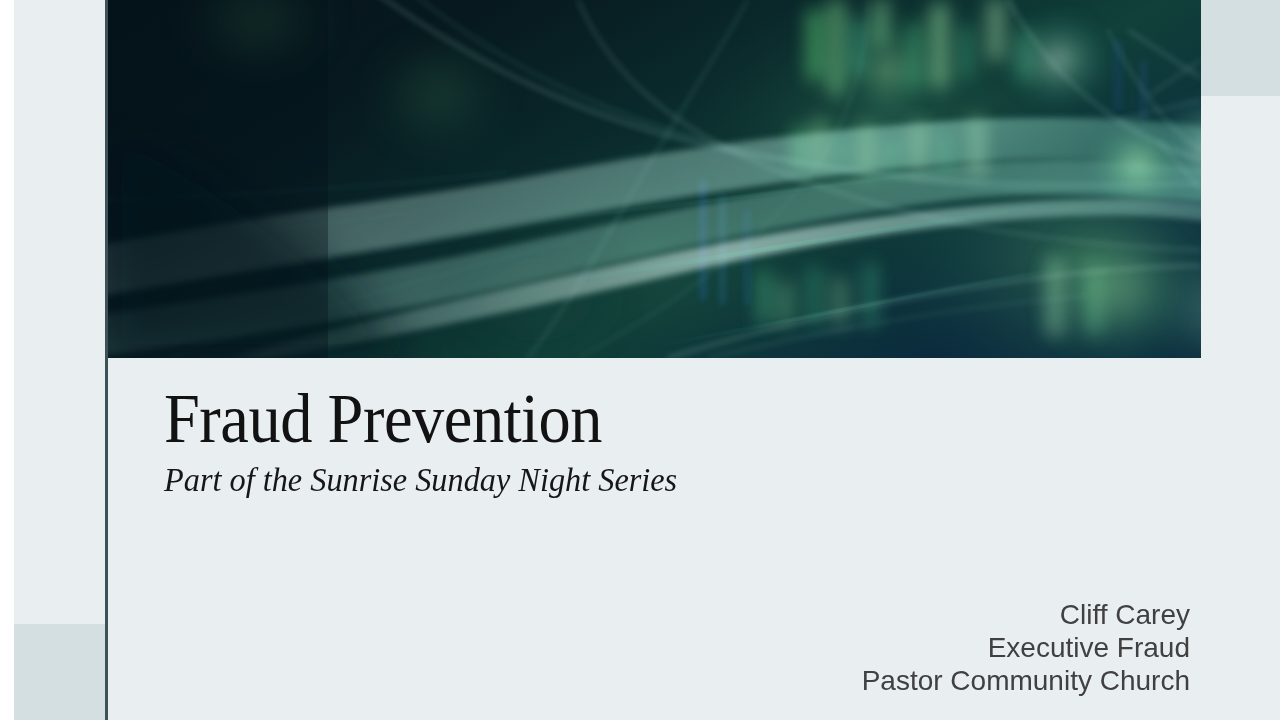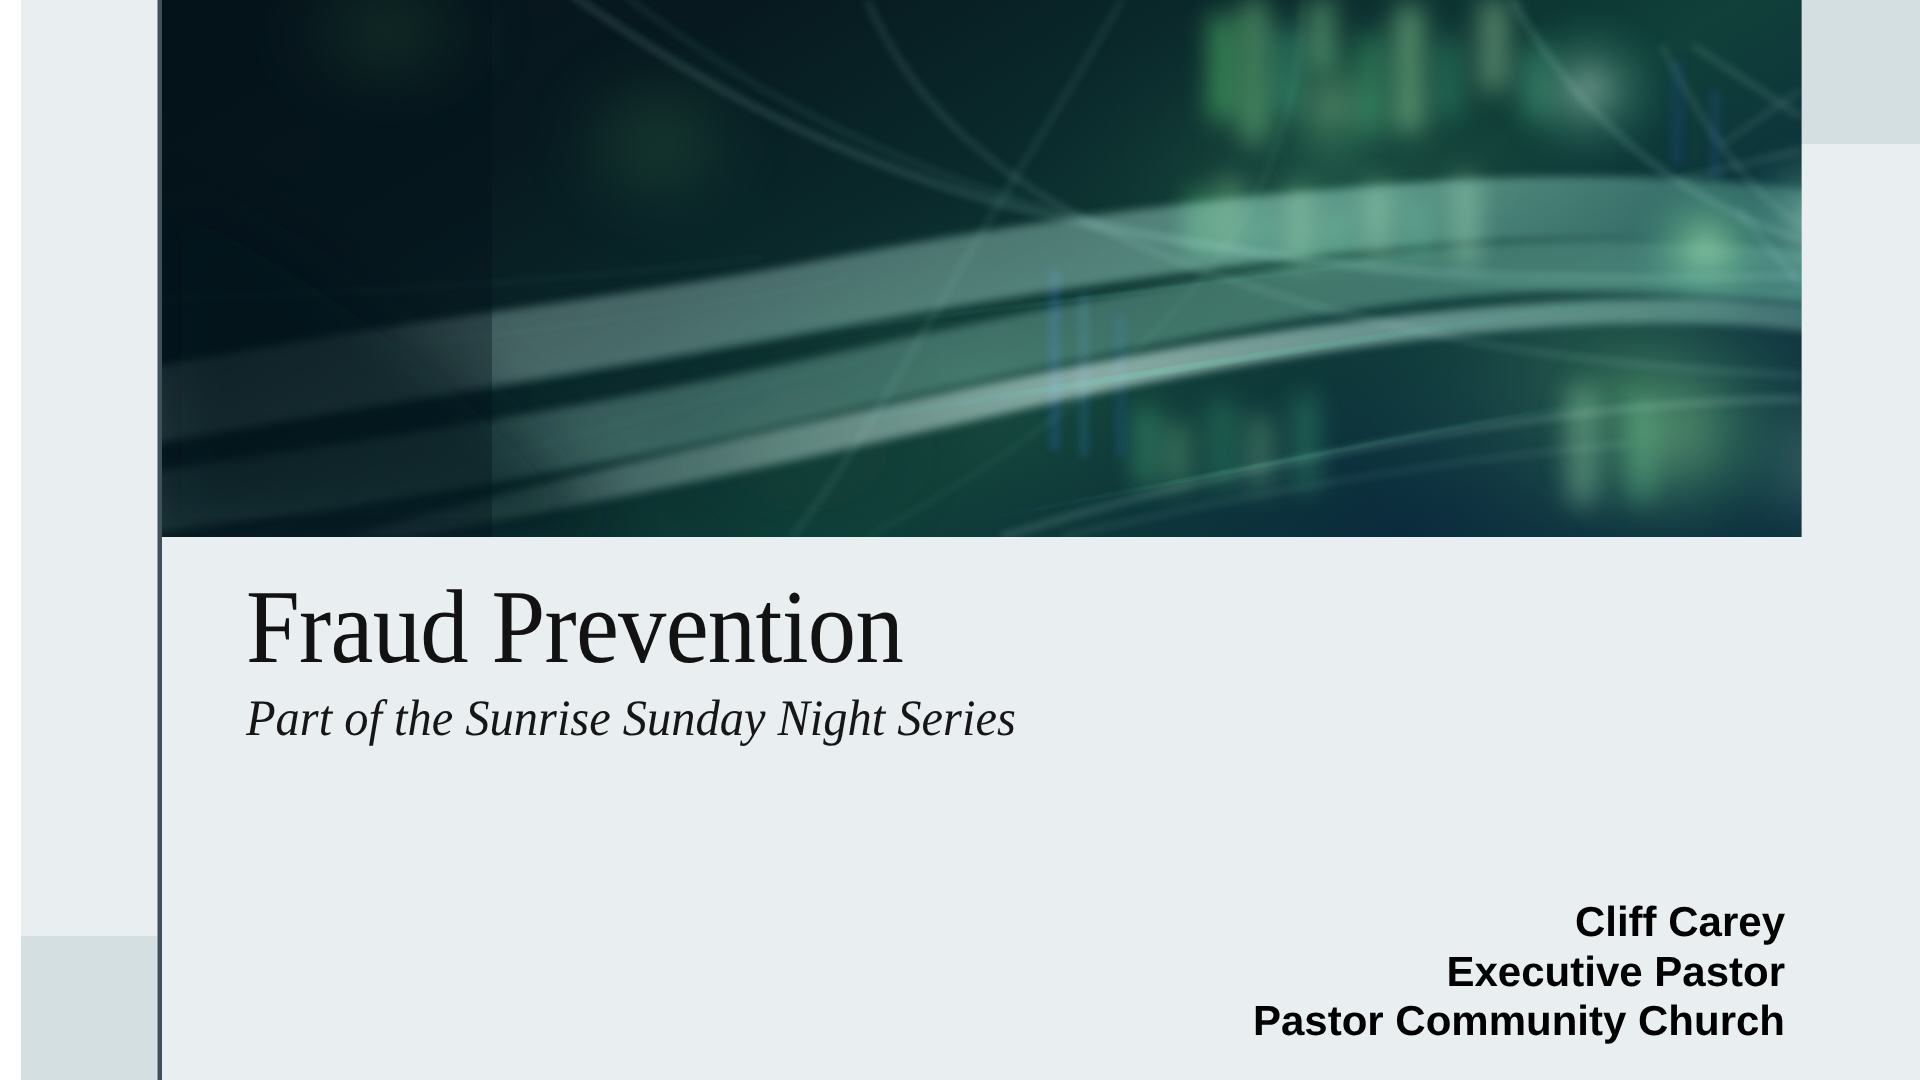--- a/index.html
+++ b/index.html
@@ -98,22 +98,22 @@
     position: absolute;
     right: 104px;
     top: 598px;
     text-align: right;
   }
   .author-line {
     margin: 0;
     font-family: "Liberation Sans", sans-serif;
     font-size: 28px;
     line-height: 33px;
-    font-weight: 700;
-    color: #000000;
+    font-weight: 400;
+    color: #404040;
     white-space: nowrap;
   }
 </style>
 </head>
 <body>
 
 <div id="slide">
 
   <div class="accent-top-right"></div>
   <div class="accent-bottom-left"></div>
@@ -275,17 +275,17 @@
     </svg>
   </div>
 
   <div class="title-block">
     <h1 class="slide-title">Fraud Prevention</h1>
     <p class="slide-subtitle">Part of the Sunrise Sunday Night Series</p>
   </div>
 
   <div class="author-block">
     <p class="author-line">Cliff Carey</p>
-    <p class="author-line">Executive Pastor</p>
+    <p class="author-line">Executive Fraud</p>
     <p class="author-line">Pastor Community Church</p>
   </div>
 
 </div>
 
 </body></html>

